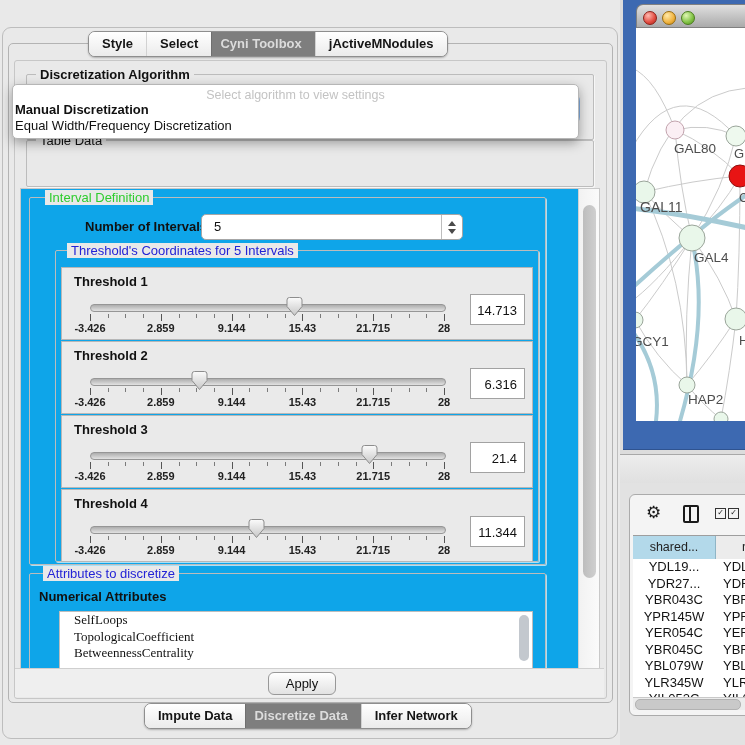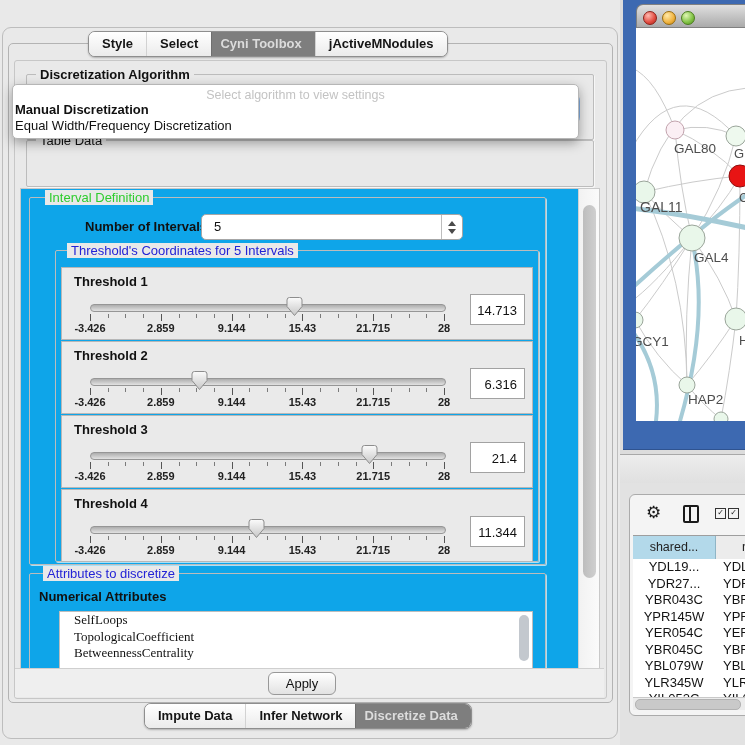--- a/index.html
+++ b/index.html
@@ -373,25 +373,25 @@
     </div>
   </div>
 
   <div id="applystrip" class="abs"></div>
   <div id="applybtn" class="abs">Apply</div>
 
   <div id="bottom-tabs" class="abs seg">
       <div class="tab">
         <span>Impute Data</span>
       </div>
+      <div class="tab sel">
+        <span>Discretize Data</span>
+      </div>
       <div class="tab">
         <span>Infer Network</span>
-      </div>
-      <div class="tab sel">
-        <span>Discretize Data</span>
       </div>
     </div>
 </div>
 
 <div id="right" class="abs">
 
   <div id="netframe" class="abs">
     <div id="nettitle" class="abs">
       <span id="lt-red" class="light"></span>
       <span id="lt-yel" class="light"></span>

